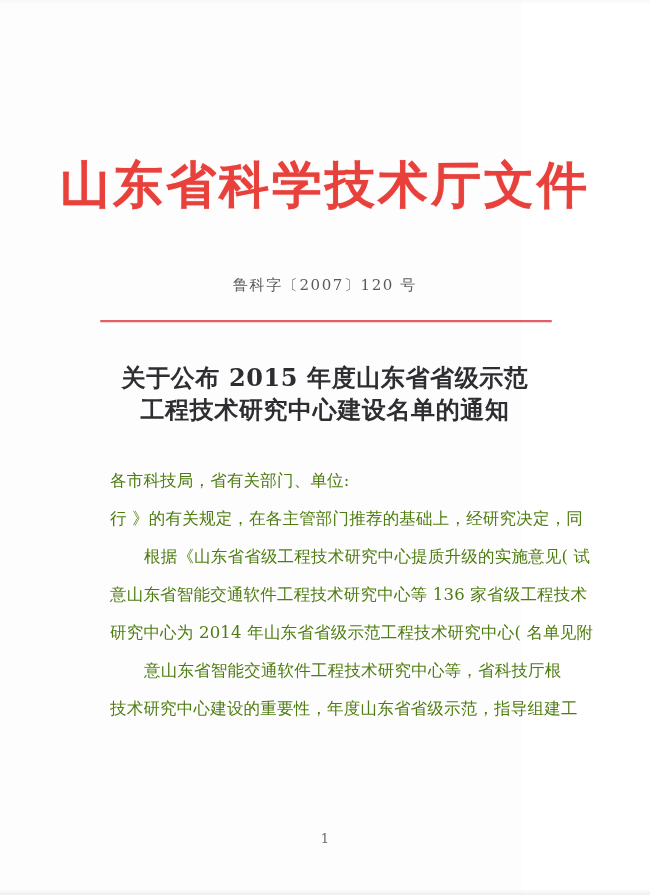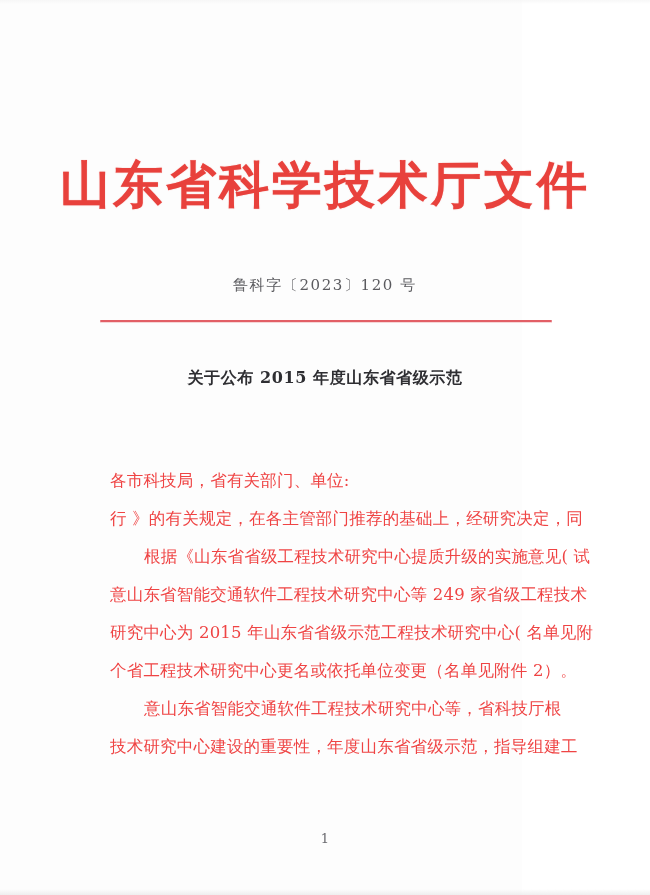--- a/index.html
+++ b/index.html
@@ -101,35 +101,35 @@
   .subject {
     position: absolute;
     top: 362px;
     left: 0;
     width: 650px;
     text-align: center;
   }
   .subject-line {
     color: #2e2e32;
     font-weight: 700;
-    font-size: 16px;
+    font-size: 24px;
     line-height: 32px;
     letter-spacing: 0.6px;
     white-space: nowrap;
   }
 
   
   .body-block {
     position: absolute;
     top: 462px;
     left: 110px;
     width: 446px;
   }
   .body-line {
-    color: #ef4444;
+    color: #4d7c0f;
     font-size: 16.5px;
     line-height: 38px;
     letter-spacing: 0.2px;
     white-space: nowrap;
   }
   .body-line.indent {
     padding-left: 34px;
   }
 
   
@@ -150,37 +150,37 @@
 
 <div class="page">
 
   <div class="scan-edge-top"></div>
 
   <div class="masthead">
     <div class="masthead-title">山东省科学技术厅文件</div>
   </div>
 
   <div class="doc-number-row">
-    <div class="doc-number">鲁科字〔2023〕120 号</div>
+    <div class="doc-number">鲁科字〔2007〕120 号</div>
   </div>
 
   <div class="red-rule"></div>
 
   <div class="subject">
     <div class="subject-line">关于公布 2015 年度山东省省级示范</div>
+    <div class="subject-line">工程技术研究中心建设名单的通知</div>
   </div>
 
   <div class="body-block">
     <div class="body-line">各市科技局，省有关部门、单位:</div>
 
     <div class="body-line">行 》的有关规定，在各主管部门推荐的基础上，经研究决定，同</div>
     <div class="body-line indent">根据《山东省省级工程技术研究中心提质升级的实施意见( 试</div>
-    <div class="body-line">意山东省智能交通软件工程技术研究中心等 249 家省级工程技术</div>
-    <div class="body-line">研究中心为 2015 年山东省省级示范工程技术研究中心( 名单见附</div>
-    <div class="body-line">个省工程技术研究中心更名或依托单位变更（名单见附件 2）。</div>
+    <div class="body-line">意山东省智能交通软件工程技术研究中心等 136 家省级工程技术</div>
+    <div class="body-line">研究中心为 2014 年山东省省级示范工程技术研究中心( 名单见附</div>
 
     <div class="body-line indent">意山东省智能交通软件工程技术研究中心等，省科技厅根</div>
     <div class="body-line">技术研究中心建设的重要性，年度山东省省级示范，指导组建工</div>
   </div>
 
   <div class="folio">
     <span class="folio-number">1</span>
   </div>
 
   <div class="scan-edge-bottom"></div>

